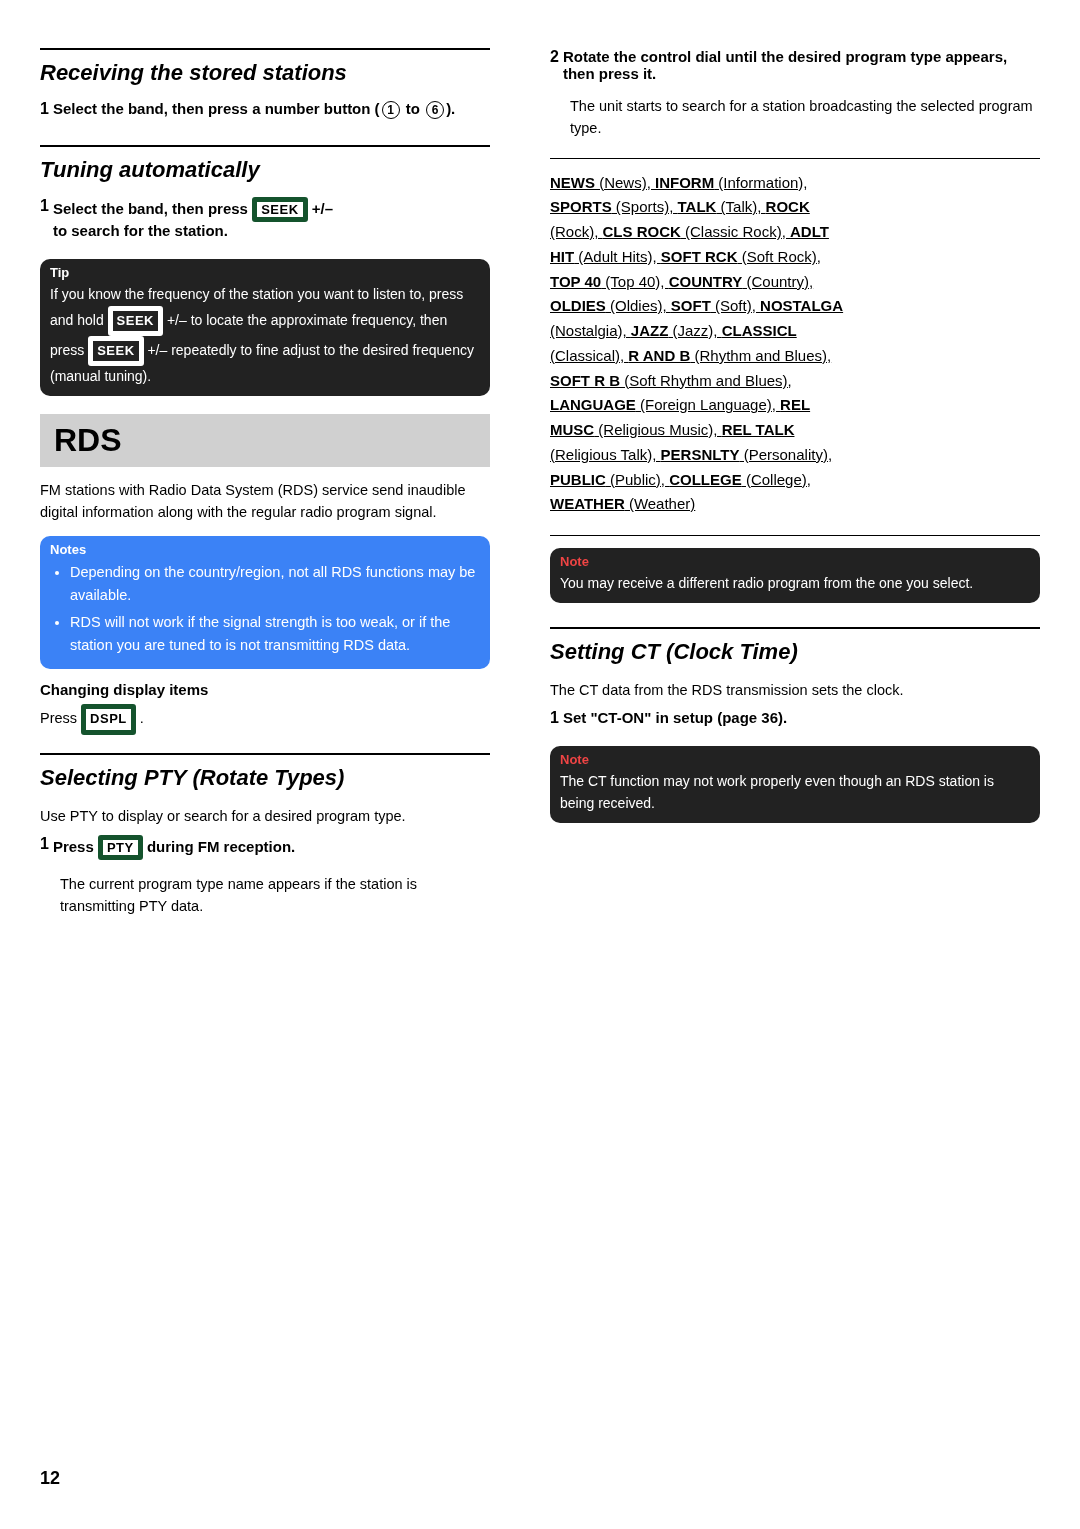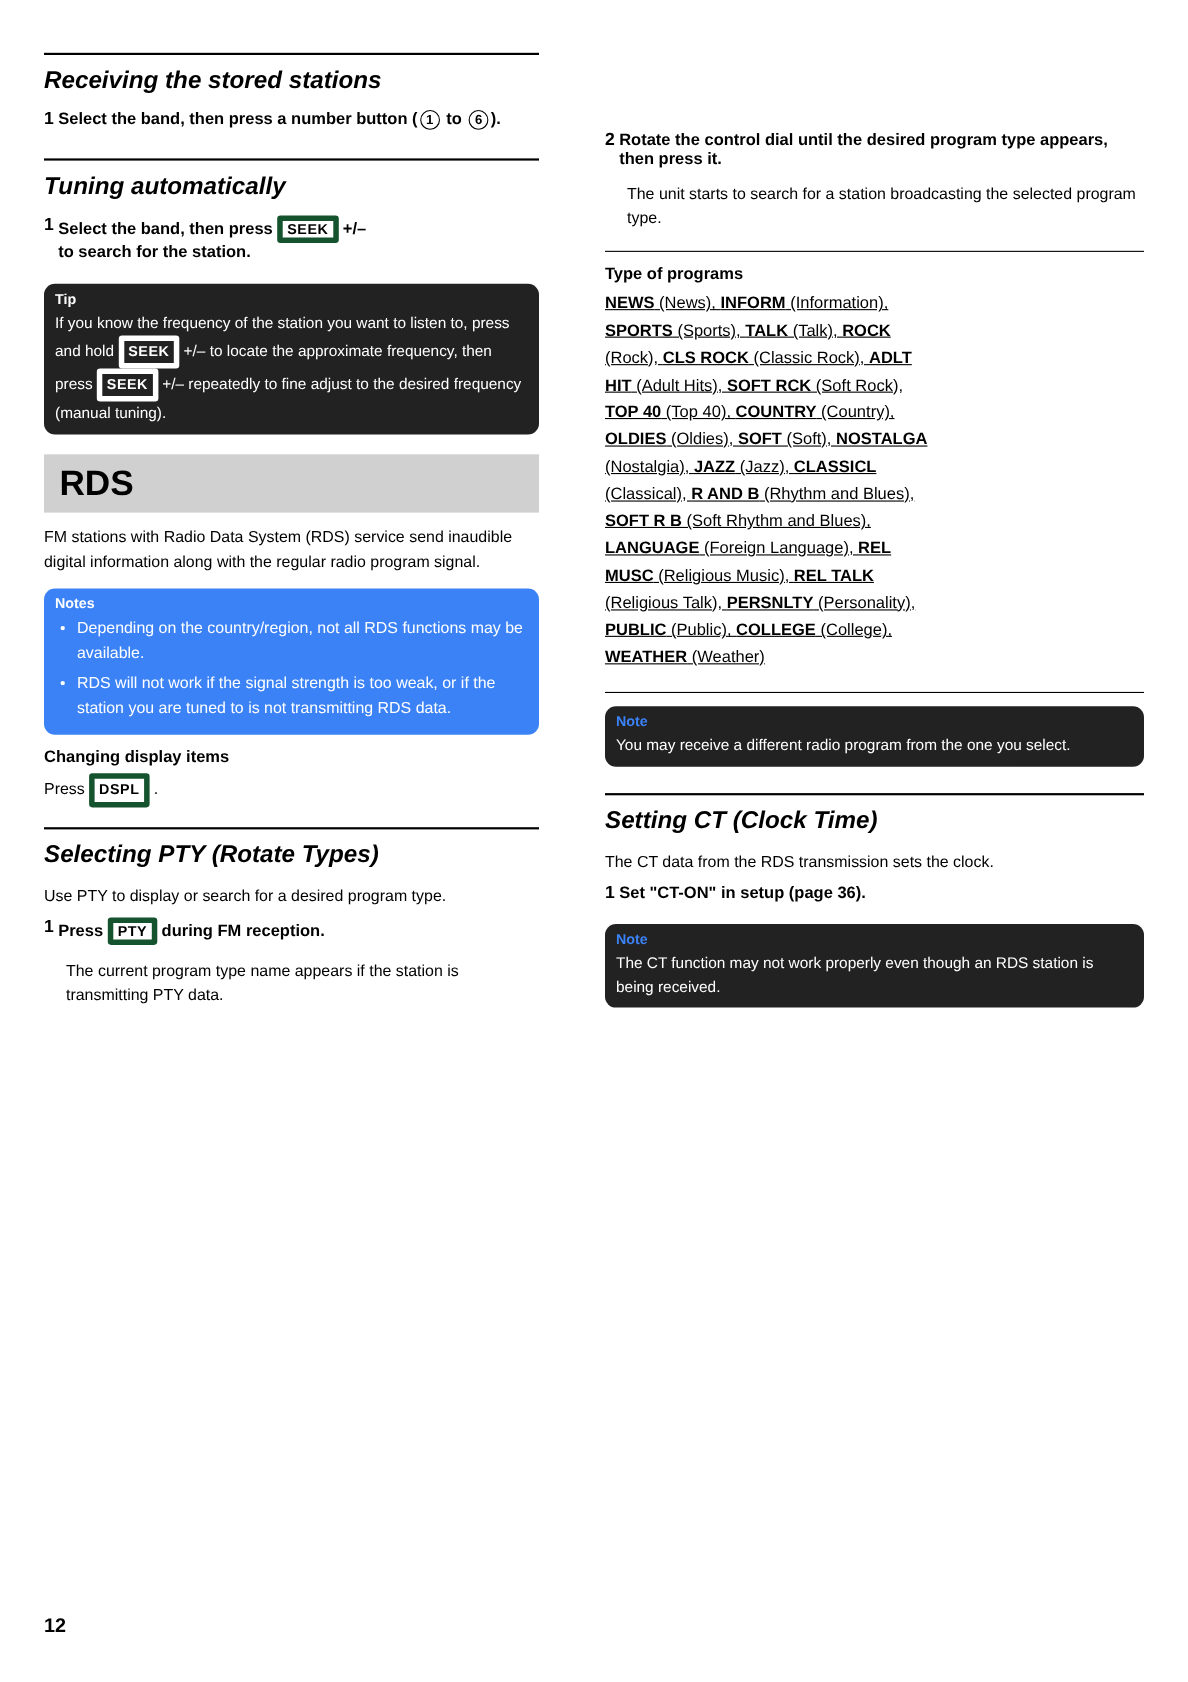--- a/index.html
+++ b/index.html
@@ -11,21 +11,20 @@
       font-size: 15px;
       color: #000;
       position: relative;
     }
 
     .page {
       display: flex;
       flex-direction: row;
       padding: 48px 40px 48px 40px;
       gap: 0;
-      align-items: flex-end;
     }
 
     .page-number {
       position: absolute;
       bottom: 40px;
       left: 40px;
       font-size: 18px;
       font-weight: bold;
     }
 
@@ -99,21 +98,21 @@
     }
 
     .note-box {
       background: #222;
       color: #fff;
     }
 
     .note-box .box-label {
       font-weight: bold;
       font-size: 13px;
-      color: #3b82f6;
+      color: #ef4444;
       margin-bottom: 4px;
     }
 
     .notes-box {
       background: #3b82f6;
       color: #fff;
     }
 
     .notes-box .box-label {
       font-weight: bold;
@@ -304,21 +303,20 @@
           Rotate the control dial until the desired program type appears, then press it.
         </span>
       </div>
       <div class="step-body">
         The unit starts to search for a station broadcasting the selected program type.
       </div>
     </div>
 
     <hr class="thin">
     <div class="programs-section section-block">
-      <div class="sub-heading">Type of programs</div>
       <div class="programs-text">
         <strong>NEWS</strong> (News), <strong>INFORM</strong> (Information),<br>
         <strong>SPORTS</strong> (Sports), <strong>TALK</strong> (Talk), <strong>ROCK</strong><br>
         (Rock), <strong>CLS ROCK</strong> (Classic Rock), <strong>ADLT</strong><br>
         <strong>HIT</strong> (Adult Hits), <strong>SOFT RCK</strong> (Soft Rock),<br>
         <strong>TOP 40</strong> (Top 40), <strong>COUNTRY</strong> (Country),<br>
         <strong>OLDIES</strong> (Oldies), <strong>SOFT</strong> (Soft), <strong>NOSTALGA</strong><br>
         (Nostalgia), <strong>JAZZ</strong> (Jazz), <strong>CLASSICL</strong><br>
         (Classical), <strong>R AND B</strong> (Rhythm and Blues),<br>
         <strong>SOFT R B</strong> (Soft Rhythm and Blues),<br>

